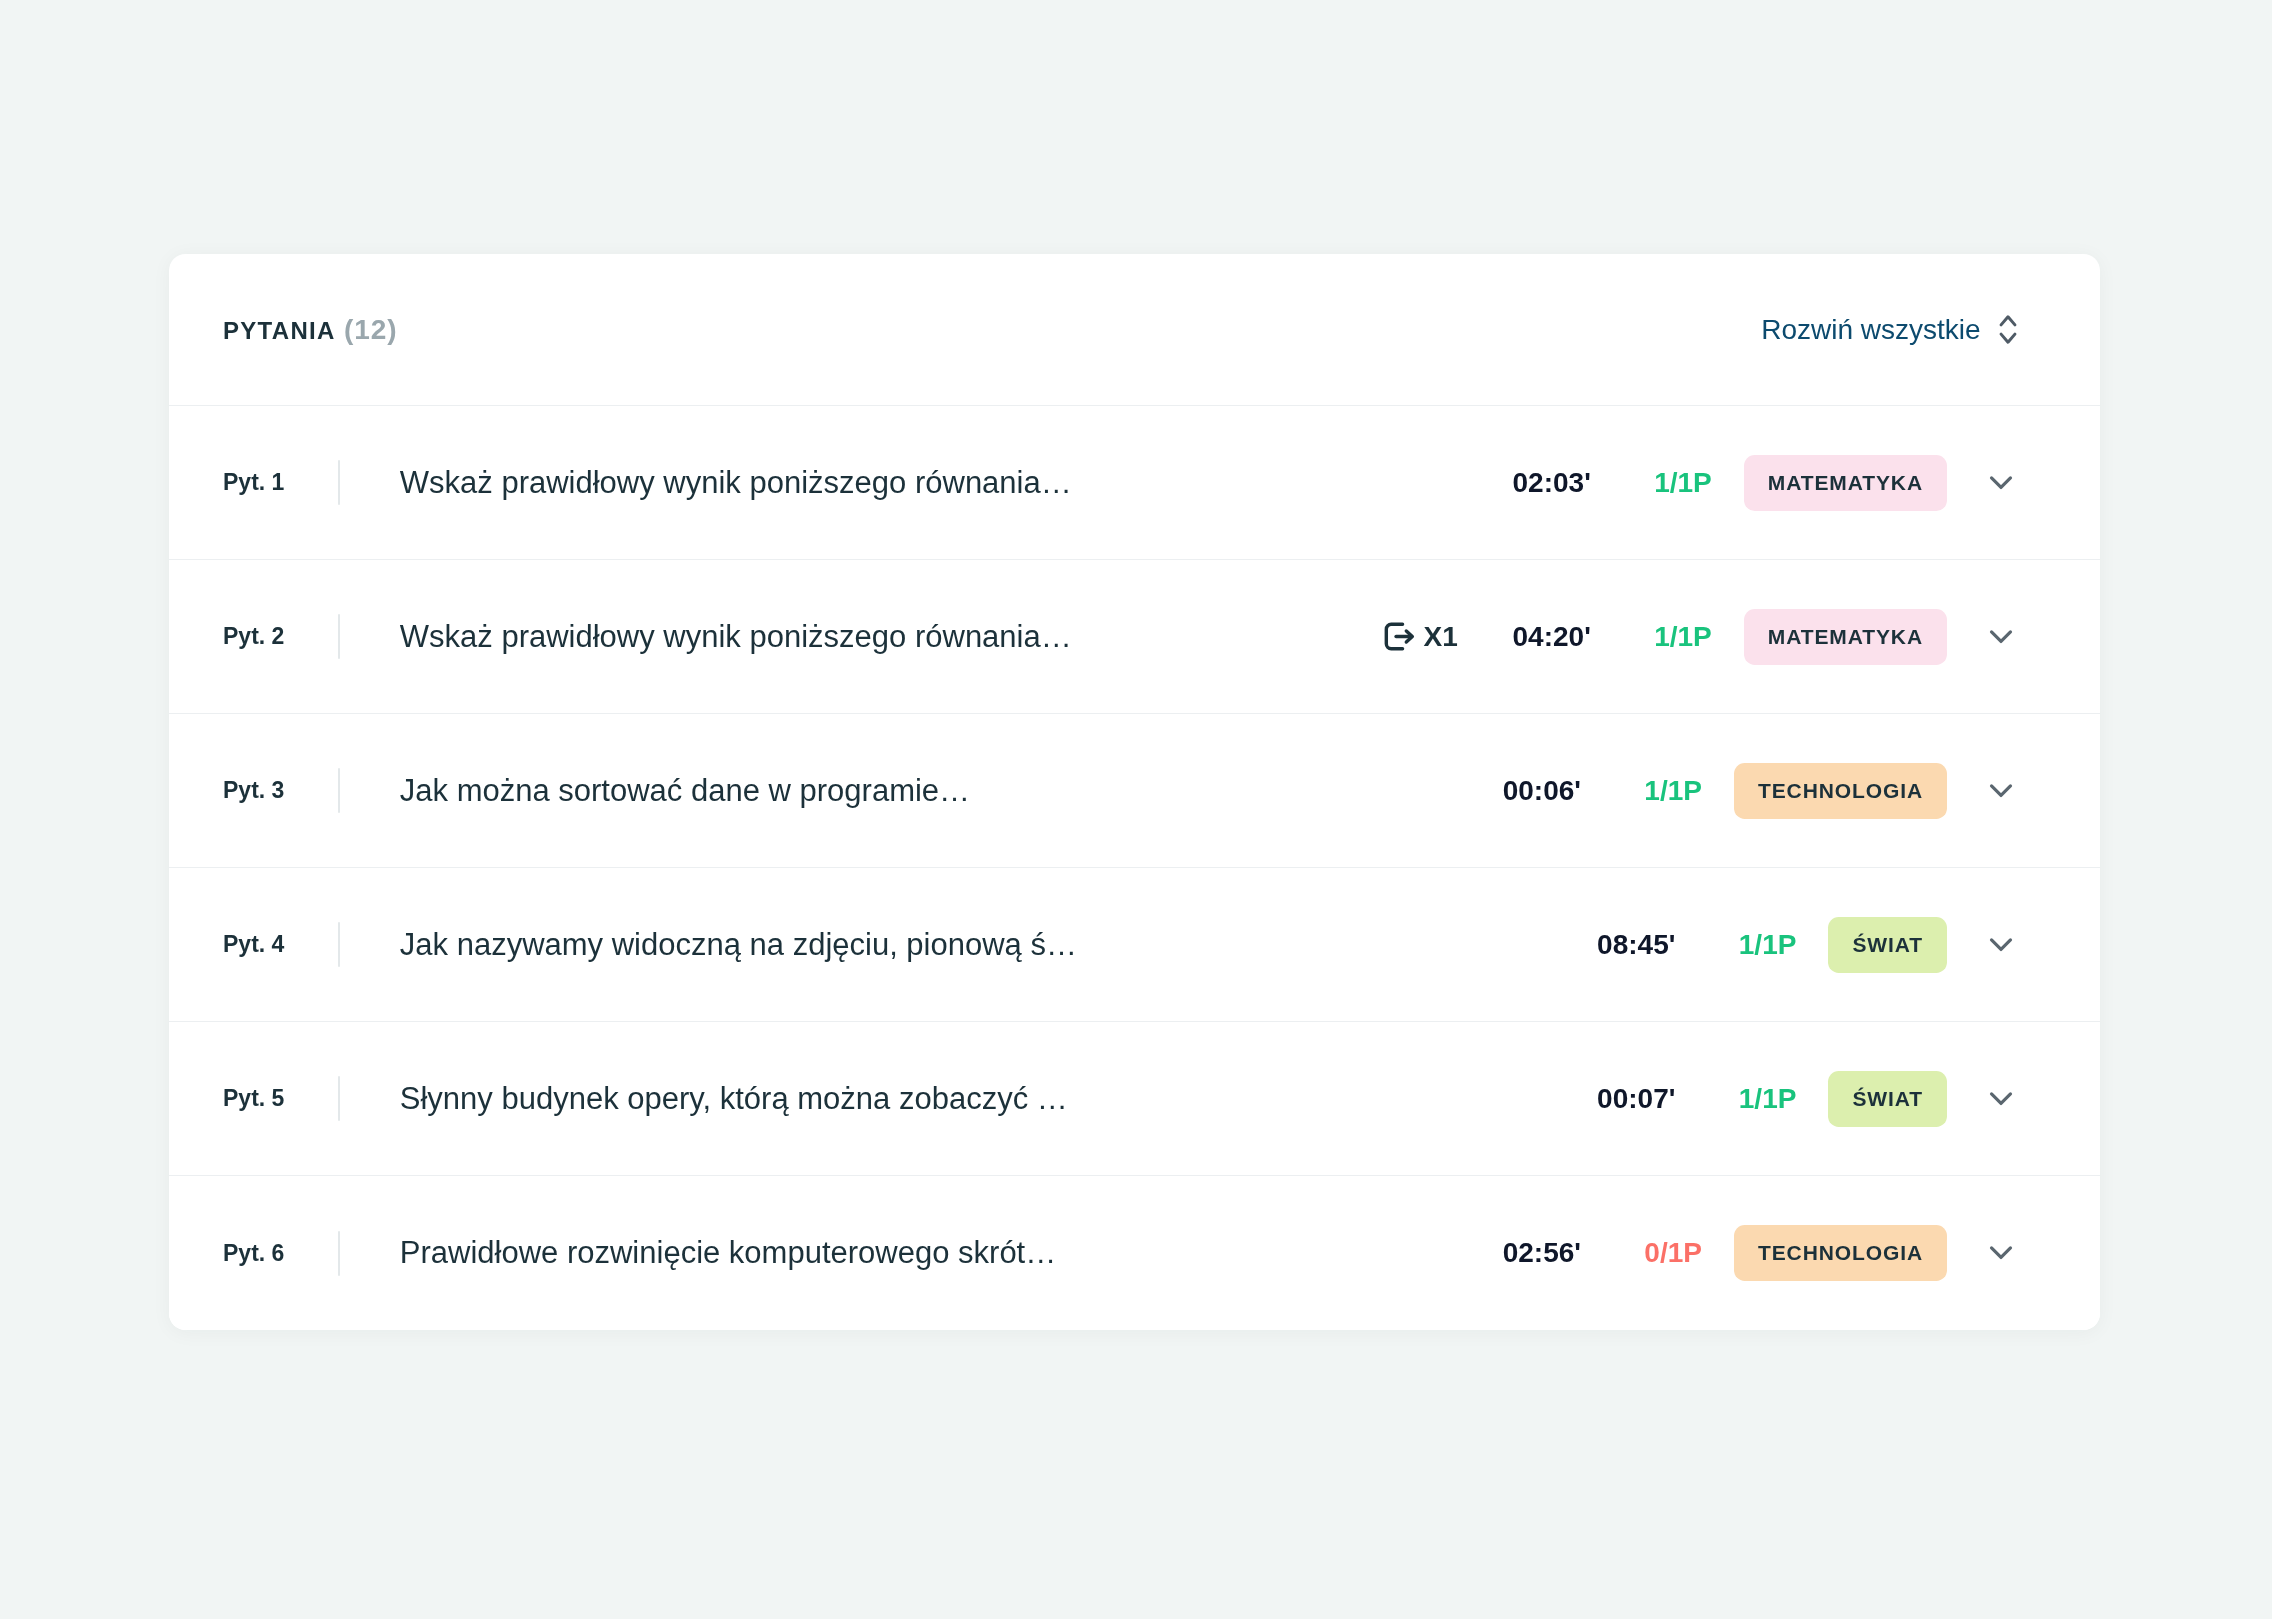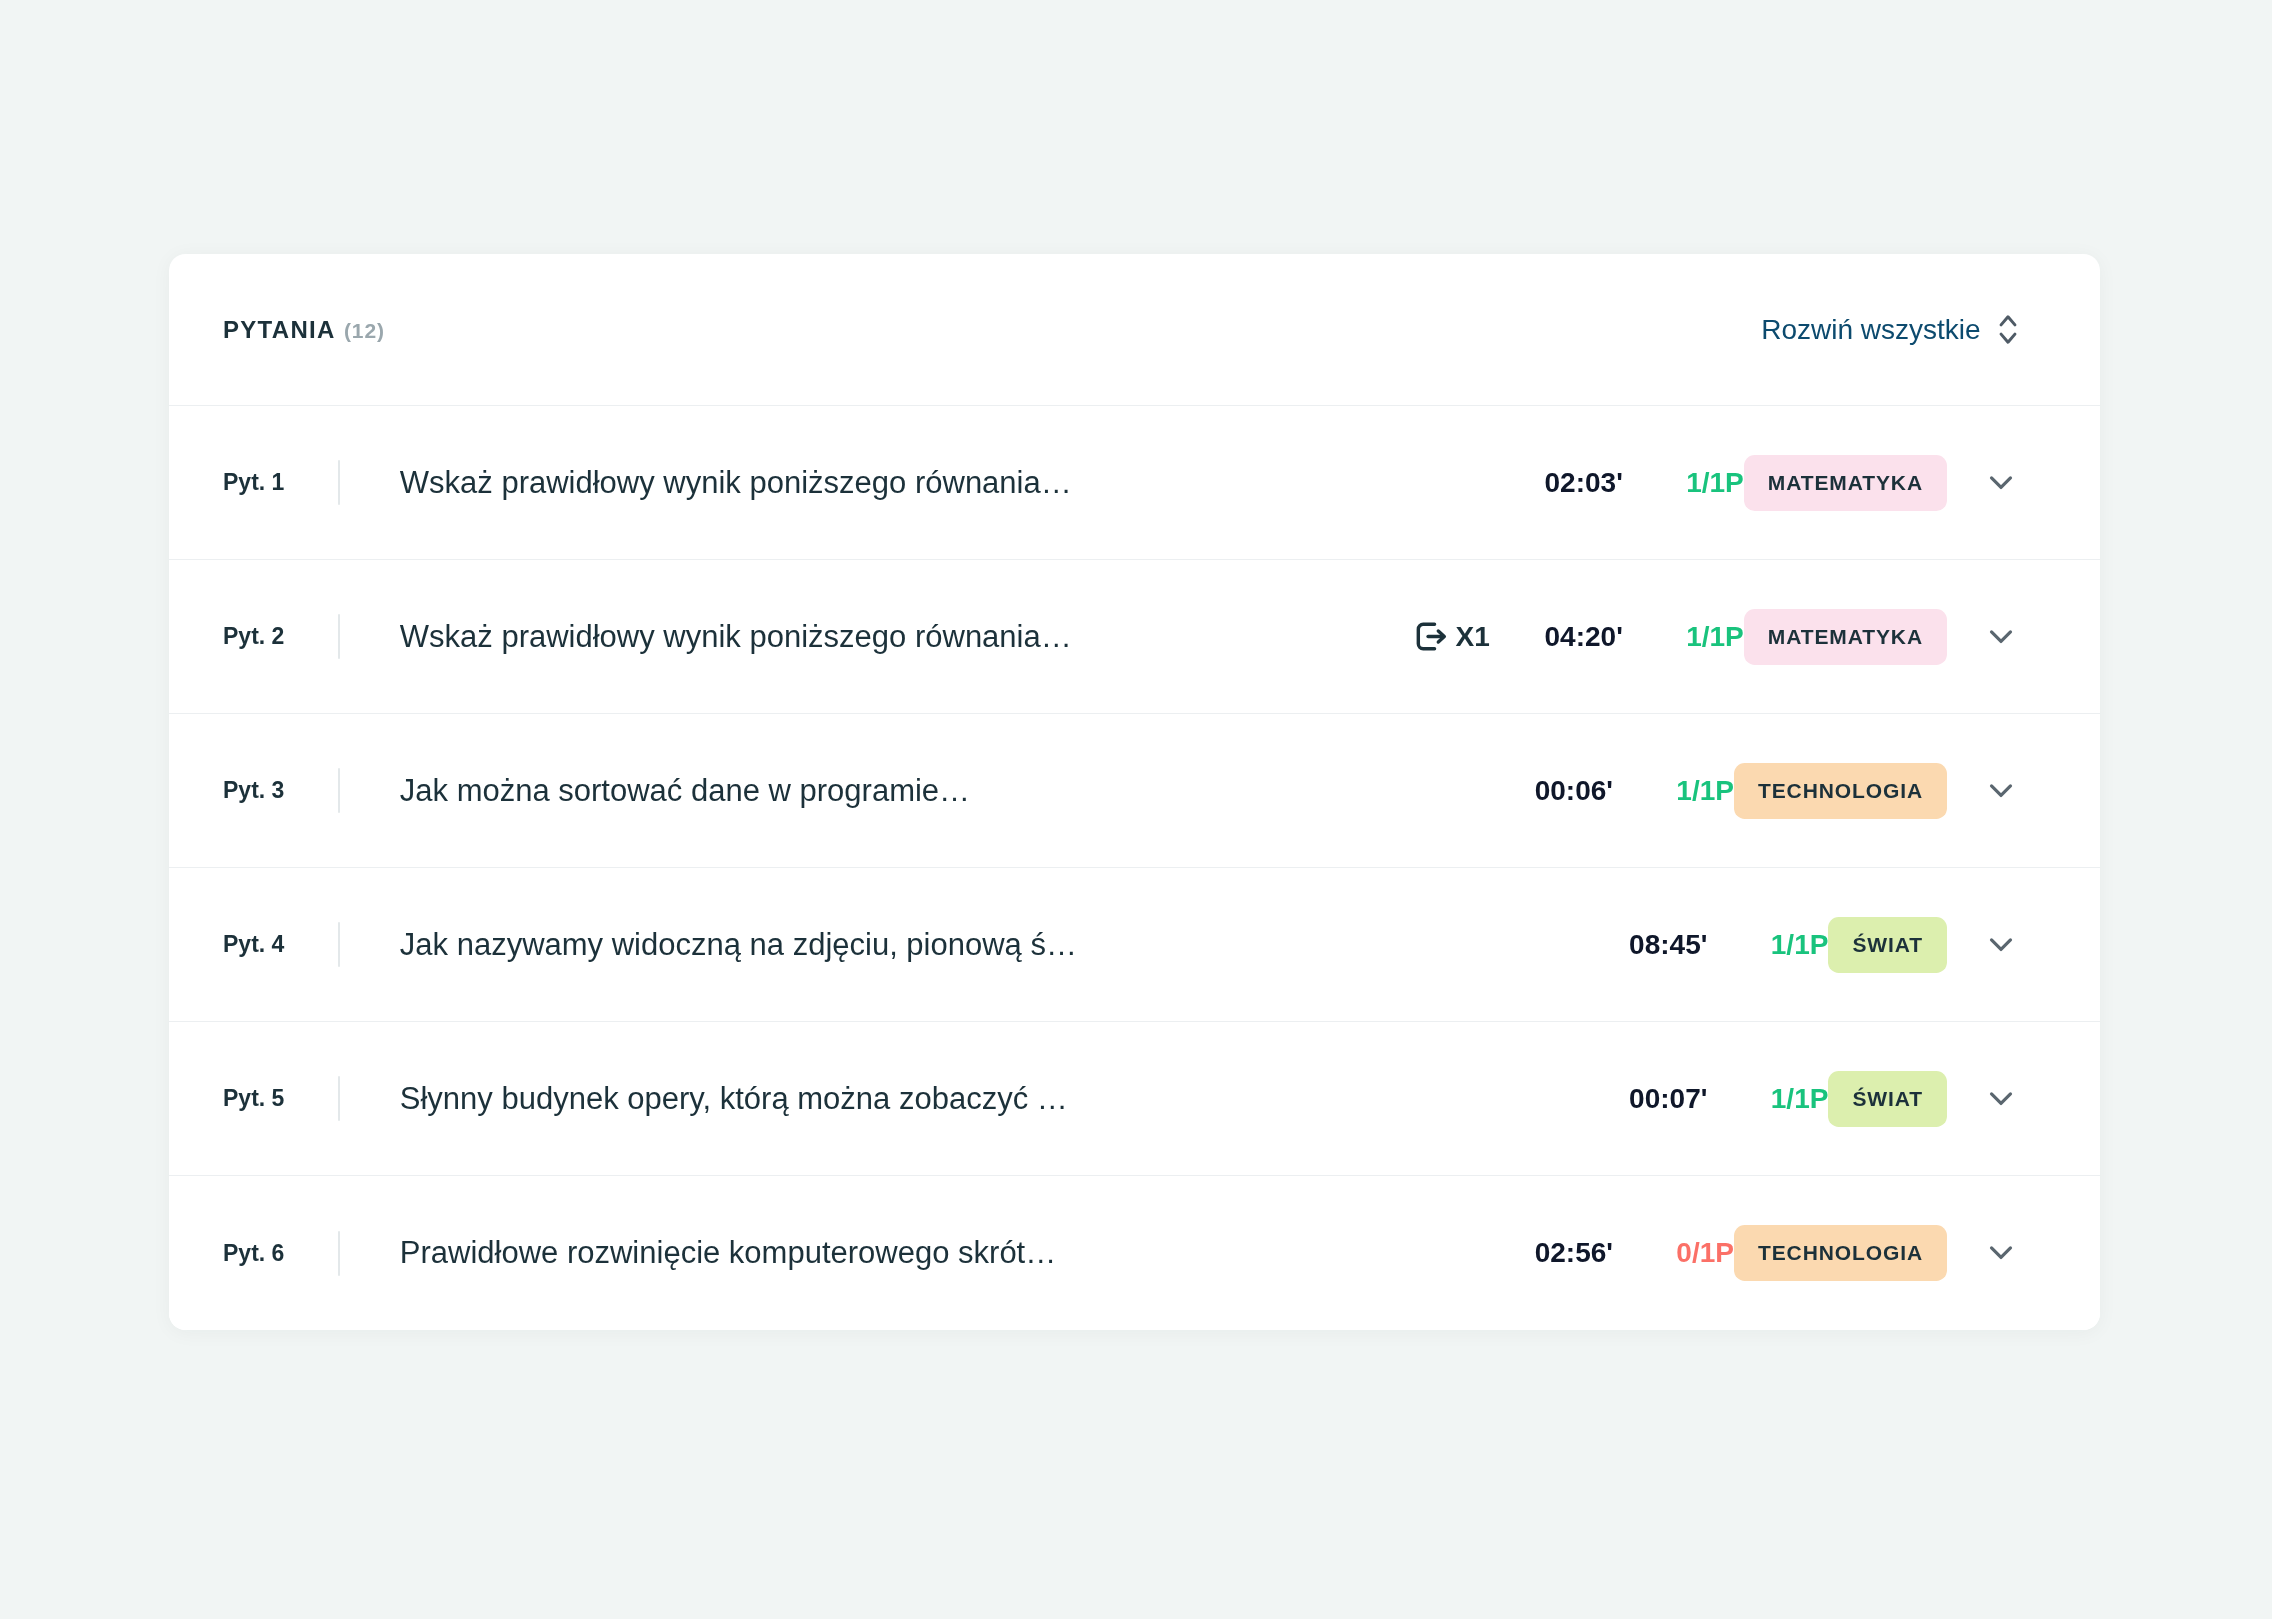--- a/index.html
+++ b/index.html
@@ -52,21 +52,21 @@
     letter-spacing: 1.3px;
     color: #1c313a;
     white-space: nowrap;
     display: flex;
     align-items: baseline;
     gap: 8.3px;
   }
   .header-title .count {
     color: #9aa7ad;
     font-weight: 700;
-    font-size: 21px;
+    font-size: 28px;
     letter-spacing: 0.9px;
   }
 
   .expand-all {
     display: flex;
     align-items: center;
     gap: 15.4px;
     cursor: pointer;
     user-select: none;
   }
@@ -164,20 +164,21 @@
     font-weight: 700;
     white-space: nowrap;
     text-align: right;
     min-width: 89px;
     margin-left: 32px;
   }
   .q-score.ok   { color: #19c37d; }
   .q-score.fail { color: #fb7067; }
 
   .q-badge {
+    margin-left: 32px;
     border-radius: 10.7px;
     padding: 16px 24px;
     font-size: 21px;
     font-weight: 700;
     letter-spacing: 0.9px;
     color: #1c313a;
     white-space: nowrap;
     text-align: left;
     box-sizing: border-box;
   }

